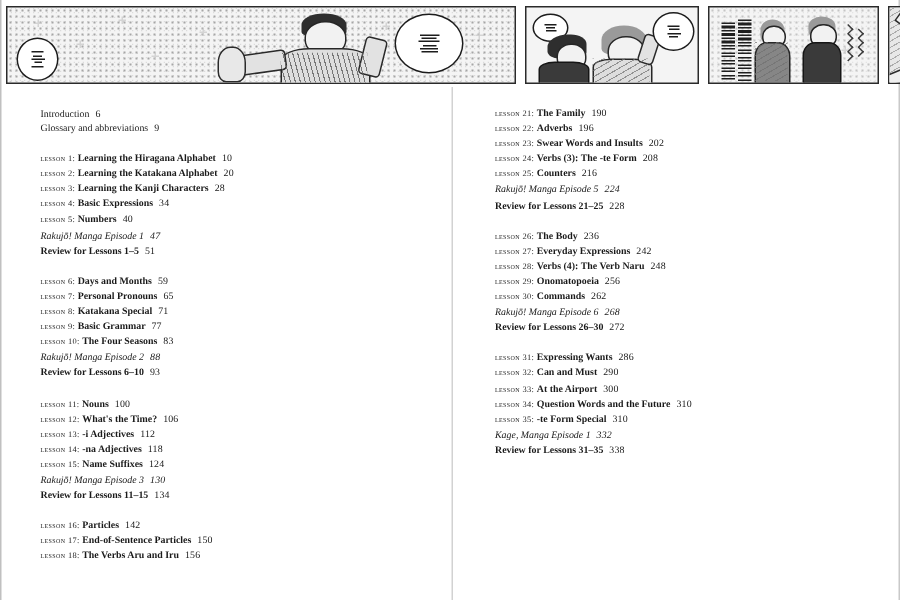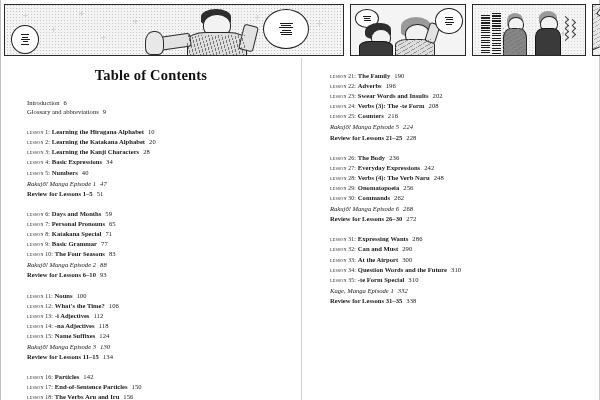--- a/index.html
+++ b/index.html
@@ -379,21 +379,20 @@
         <div class="beam" style="left:4px;  top:6px;  width:26px; height:10px; transform:rotate(36deg);"></div>
 
       </div>
     </div>
 
   </div>
 
   <div id="pages">
 
     <div class="page left">
-      <div id="toc-title">Table of Contents</div>
 
       <div class="toc-body">
 
         <div class="front-block">
           <div class="line plain">
             <span class="ttl">Introduction</span><span class="pg">6</span>
           </div>
           <div class="line plain">
             <span class="ttl">Glossary and abbreviations</span><span class="pg">9</span>
           </div>

